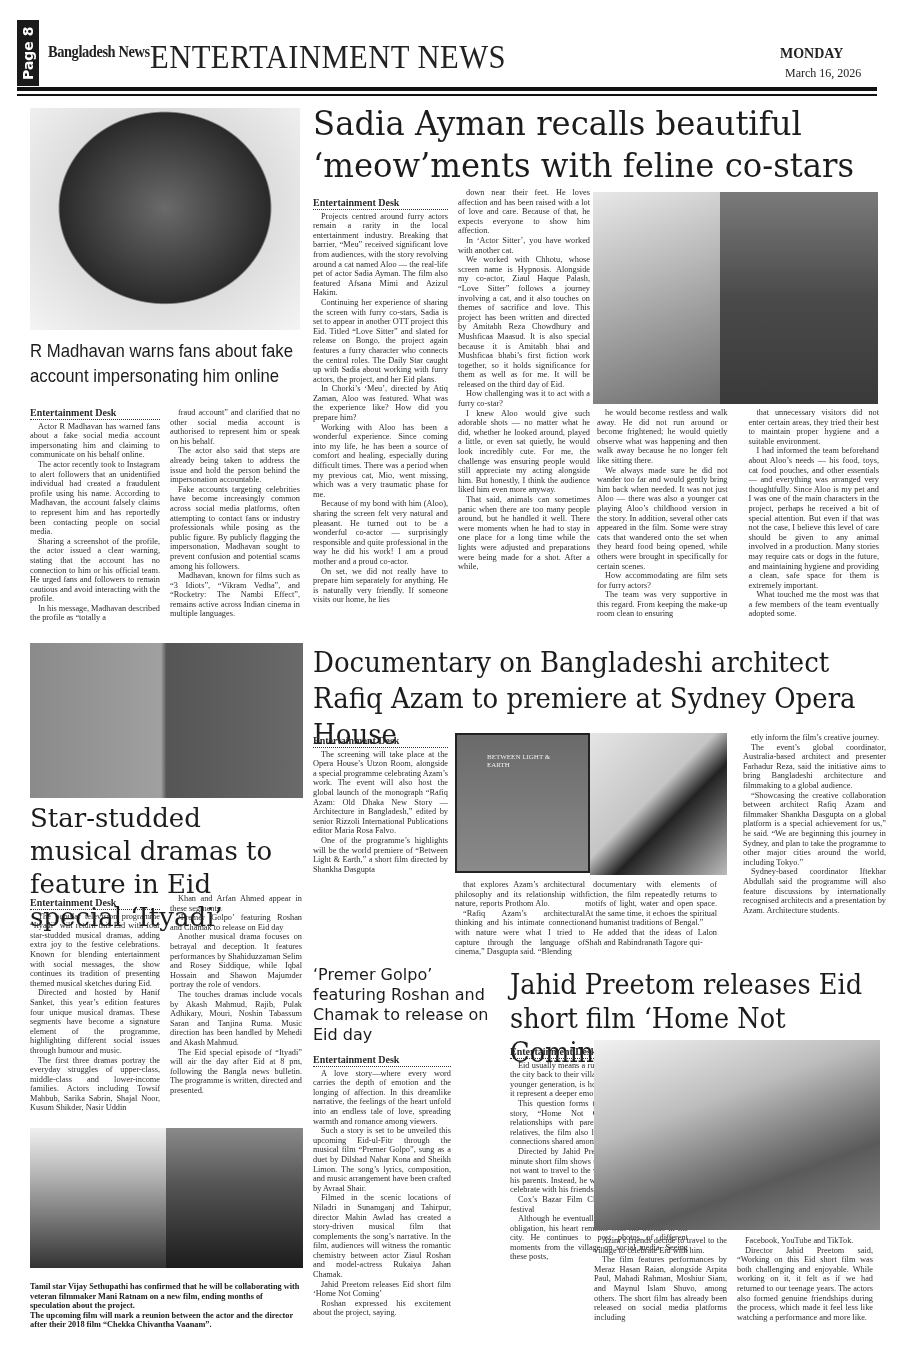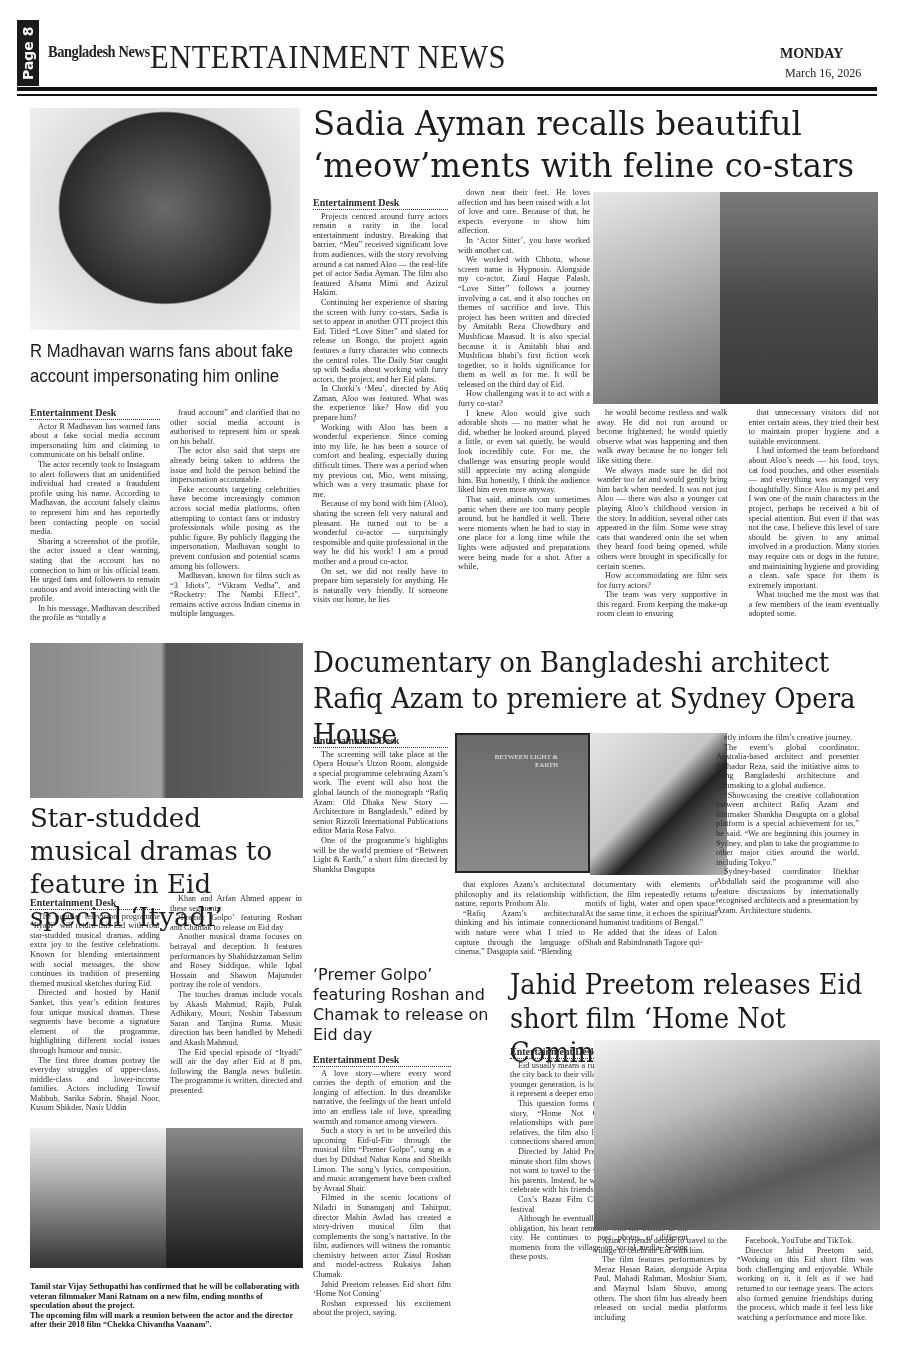--- a/index.html
+++ b/index.html
@@ -137,40 +137,40 @@
 <div class="abs" style="left:313px;top:736px;width:135px;">
   <div class="col">
     <div class="desk">Entertainment Desk</div>
     <div>
         <p>The screening will take place at the Opera House’s Utzon Room, alongside a special programme celebrating Azam’s work. The event will also host the global launch of the monograph “Rafiq Azam: Old Dhaka New Story — Architecture in Bangladesh,” edited by senior Rizzoli International Publications editor Maria Rosa Falvo.</p>
         <p>One of the programme’s highlights will be the world premiere of “Between Light &amp; Earth,” a short film directed by Shankha Dasgupta</p>
       </div>
   </div>
 </div>
 <div class="abs photo" style="left:455px;top:733px;width:135px;height:140px;background:linear-gradient(180deg,#6a6a6a 0%,#8a8a8a 100%);border:2px solid #222;">
-  <div style="color:#eee;font-family:'Liberation Serif',serif;font-size:7px;text-align:right;margin-top:18px;padding:0 30px;line-height:8px;">BETWEEN LIGHT &amp; EARTH</div>
+  <div style="color:#eee;font-family:'Liberation Serif',serif;font-size:7px;text-align:left;margin-top:18px;padding:0 30px;line-height:8px;">BETWEEN LIGHT &amp; EARTH</div>
 </div>
 <div class="abs photo" style="left:590px;top:733px;width:137px;height:142px;background:linear-gradient(135deg,#e5e5e5 0%,#c5c5c5 45%,#222 60%,#bbb 100%);"></div>
 <div class="abs" style="left:455px;top:880px;width:272px;">
   <div style="display:flex;">
     <div class="col" style="width:130px;">
       <div>
           <p>that explores Azam’s architectural philosophy and its relationship with nature, reports Prothom Alo.</p>
           <p>“Rafiq Azam’s architectural thinking and his intimate connection with nature were what I tried to capture through the language of cinema,” Dasgupta said. “Blending</p>
         </div>
     </div>
     <div class="col" style="width:132px;">
       <div>
           <p>documentary with elements of fiction, the film repeatedly returns to motifs of light, water and open space. At the same time, it echoes the spiritual and humanist traditions of Bengal.”</p>
           <p>He added that the ideas of Lalon Shah and Rabindranath Tagore qui-</p>
         </div>
     </div>
   </div>
 </div>
-<div class="abs" style="left:716px;top:733px;width:143px;">
+<div class="abs" style="left:743px;top:733px;width:143px;">
   <div class="col">
     <div>
         <p>etly inform the film’s creative journey.</p>
         <p>The event’s global coordinator, Australia-based architect and presenter Farhadur Reza, said the initiative aims to bring Bangladeshi architecture and filmmaking to a global audience.</p>
         <p>“Showcasing the creative collaboration between architect Rafiq Azam and filmmaker Shankha Dasgupta on a global platform is a special achievement for us,” he said. “We are beginning this journey in Sydney, and plan to take the programme to other major cities around the world, including Tokyo.”</p>
         <p>Sydney-based coordinator Iftekhar Abdullah said the programme will also feature discussions by internationally recognised architects and a presentation by Azam. Architecture students.</p>
       </div>
   </div>
 </div>
 

